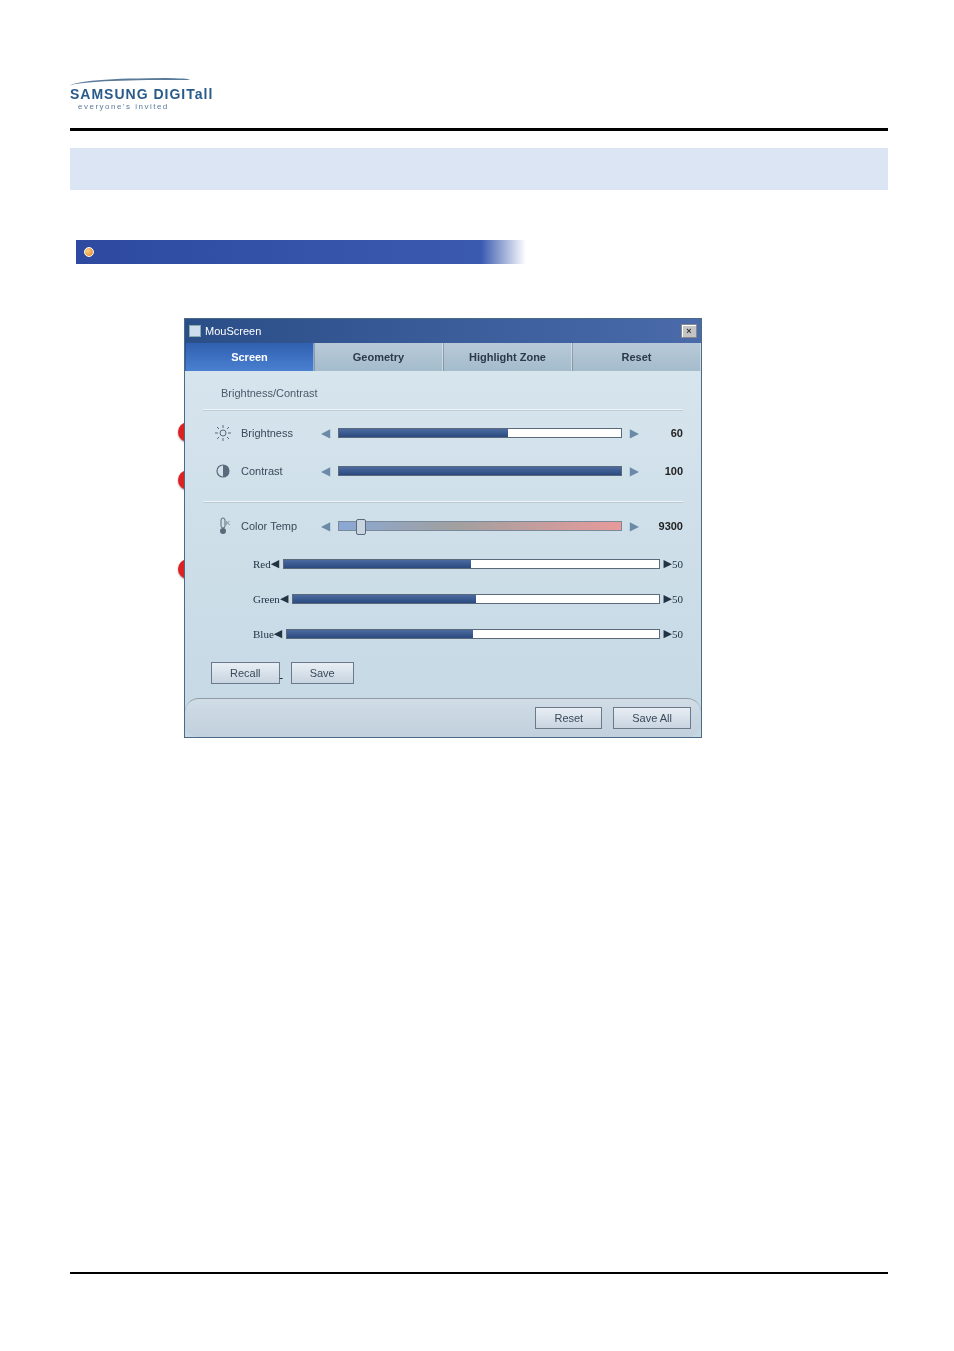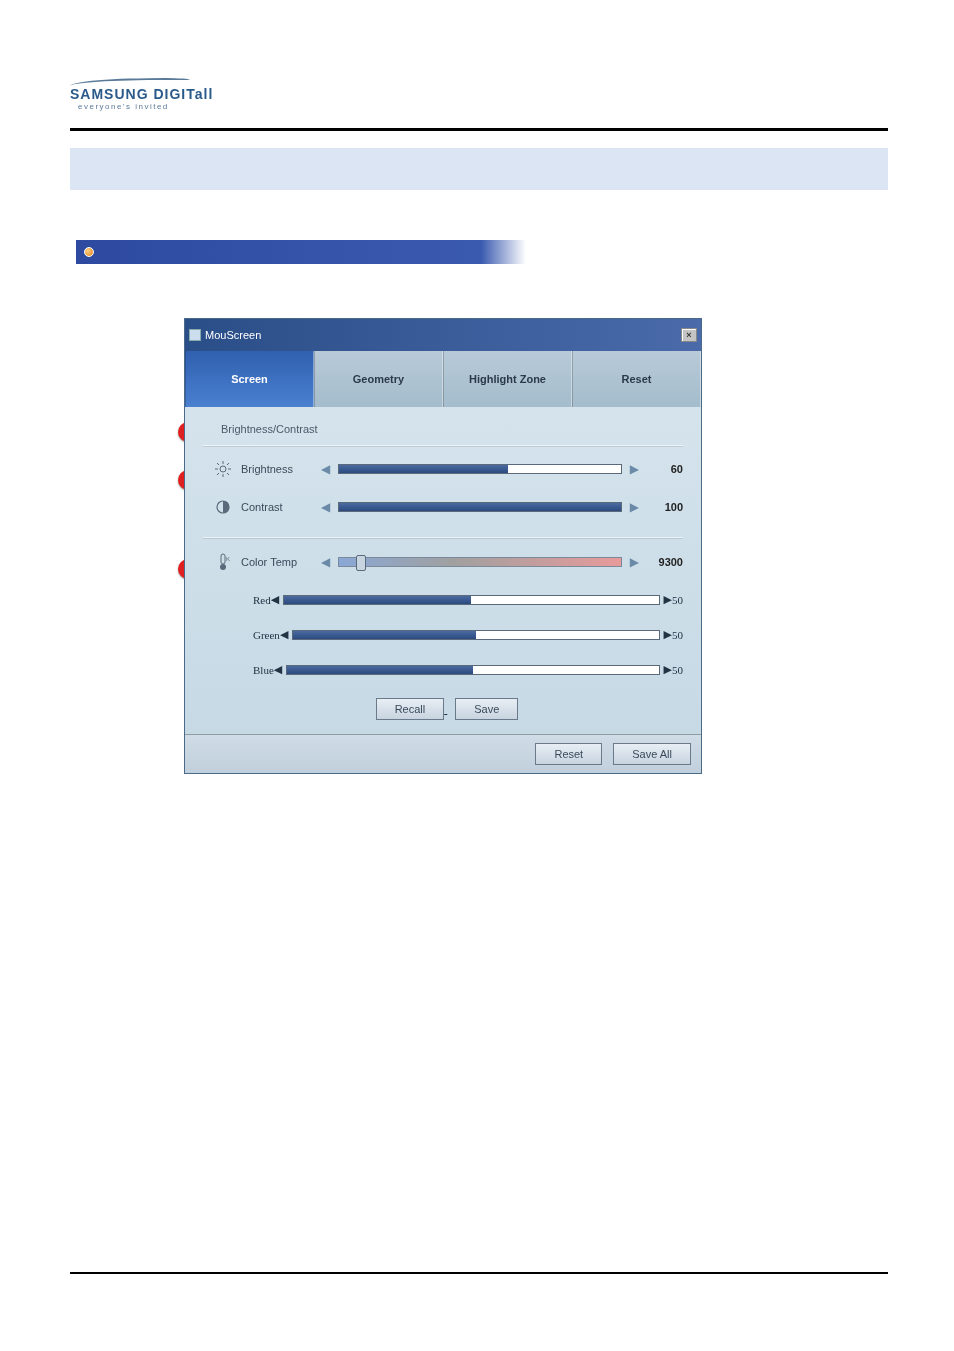--- a/index.html
+++ b/index.html
@@ -71,41 +71,41 @@
       color: #223344;
     }
     .titlebar {
       display: flex;
       align-items: center;
       justify-content: space-between;
       padding: 3px 4px;
       background: linear-gradient(to right, #2a4e88, #4a6aaa);
       color: #fff;
       font-size: 11px;
-      height: 32px;
+      height: 24px;
     }
     .titlebar-left { display: flex; align-items: center; gap: 4px; }
     .app-ico {
       width: 12px; height: 12px;
       border: 1px solid #8aa;
       background: #cde;
     }
     .close-btn {
       width: 16px; height: 14px;
       background: #c4c4c4;
       border: 1px solid #888;
       box-shadow: inset 1px 1px #fff;
       display: flex; align-items: center; justify-content: center;
       font-size: 9px; font-weight: bold; color: #333;
     }
     .tabs { display: flex; }
     .tab {
       flex: 1;
       text-align: center;
-      padding: 22px 0;
+      padding: 8px 0;
       border-right: 1px solid rgba(255,255,255,0.4);
       border-left: 1px solid rgba(0,0,0,0.2);
       font-weight: bold;
       font-size: 11px;
     }
     .tab.active {
       background: linear-gradient(to bottom, #3060b0, #4a80d0);
       color: #fff;
     }
     .tab.inactive {
@@ -162,26 +162,27 @@
     }
     .btn {
       display: inline-block;
       padding: 4px 18px;
       background: linear-gradient(to bottom, #e8eef4, #c8d4e0);
       border: 1px solid #6a7a8a;
       color: #3a4a5a;
       font-size: 11px;
       margin-left: 8px;
     }
-    .panel-buttons { text-align: center; margin: 8px 0 2px 0; text-decoration: underline; }
+    .panel-buttons { margin: 8px 0 2px 0; text-decoration: underline; }
     .footer-bar {
       border-top: 1px solid rgba(0,0,0,0.25);
       background: linear-gradient(to bottom, #d0dce6, #c0d0dc);
       padding: 8px 10px;
       text-align: right;
+      border-radius: 14px;
     }
     .marker {
       position: absolute;
       width: 20px;
       height: 20px;
       border-radius: 50%;
       background: #e02020;
       color: #fff;
       font-weight: bold;
       font-size: 12px;

